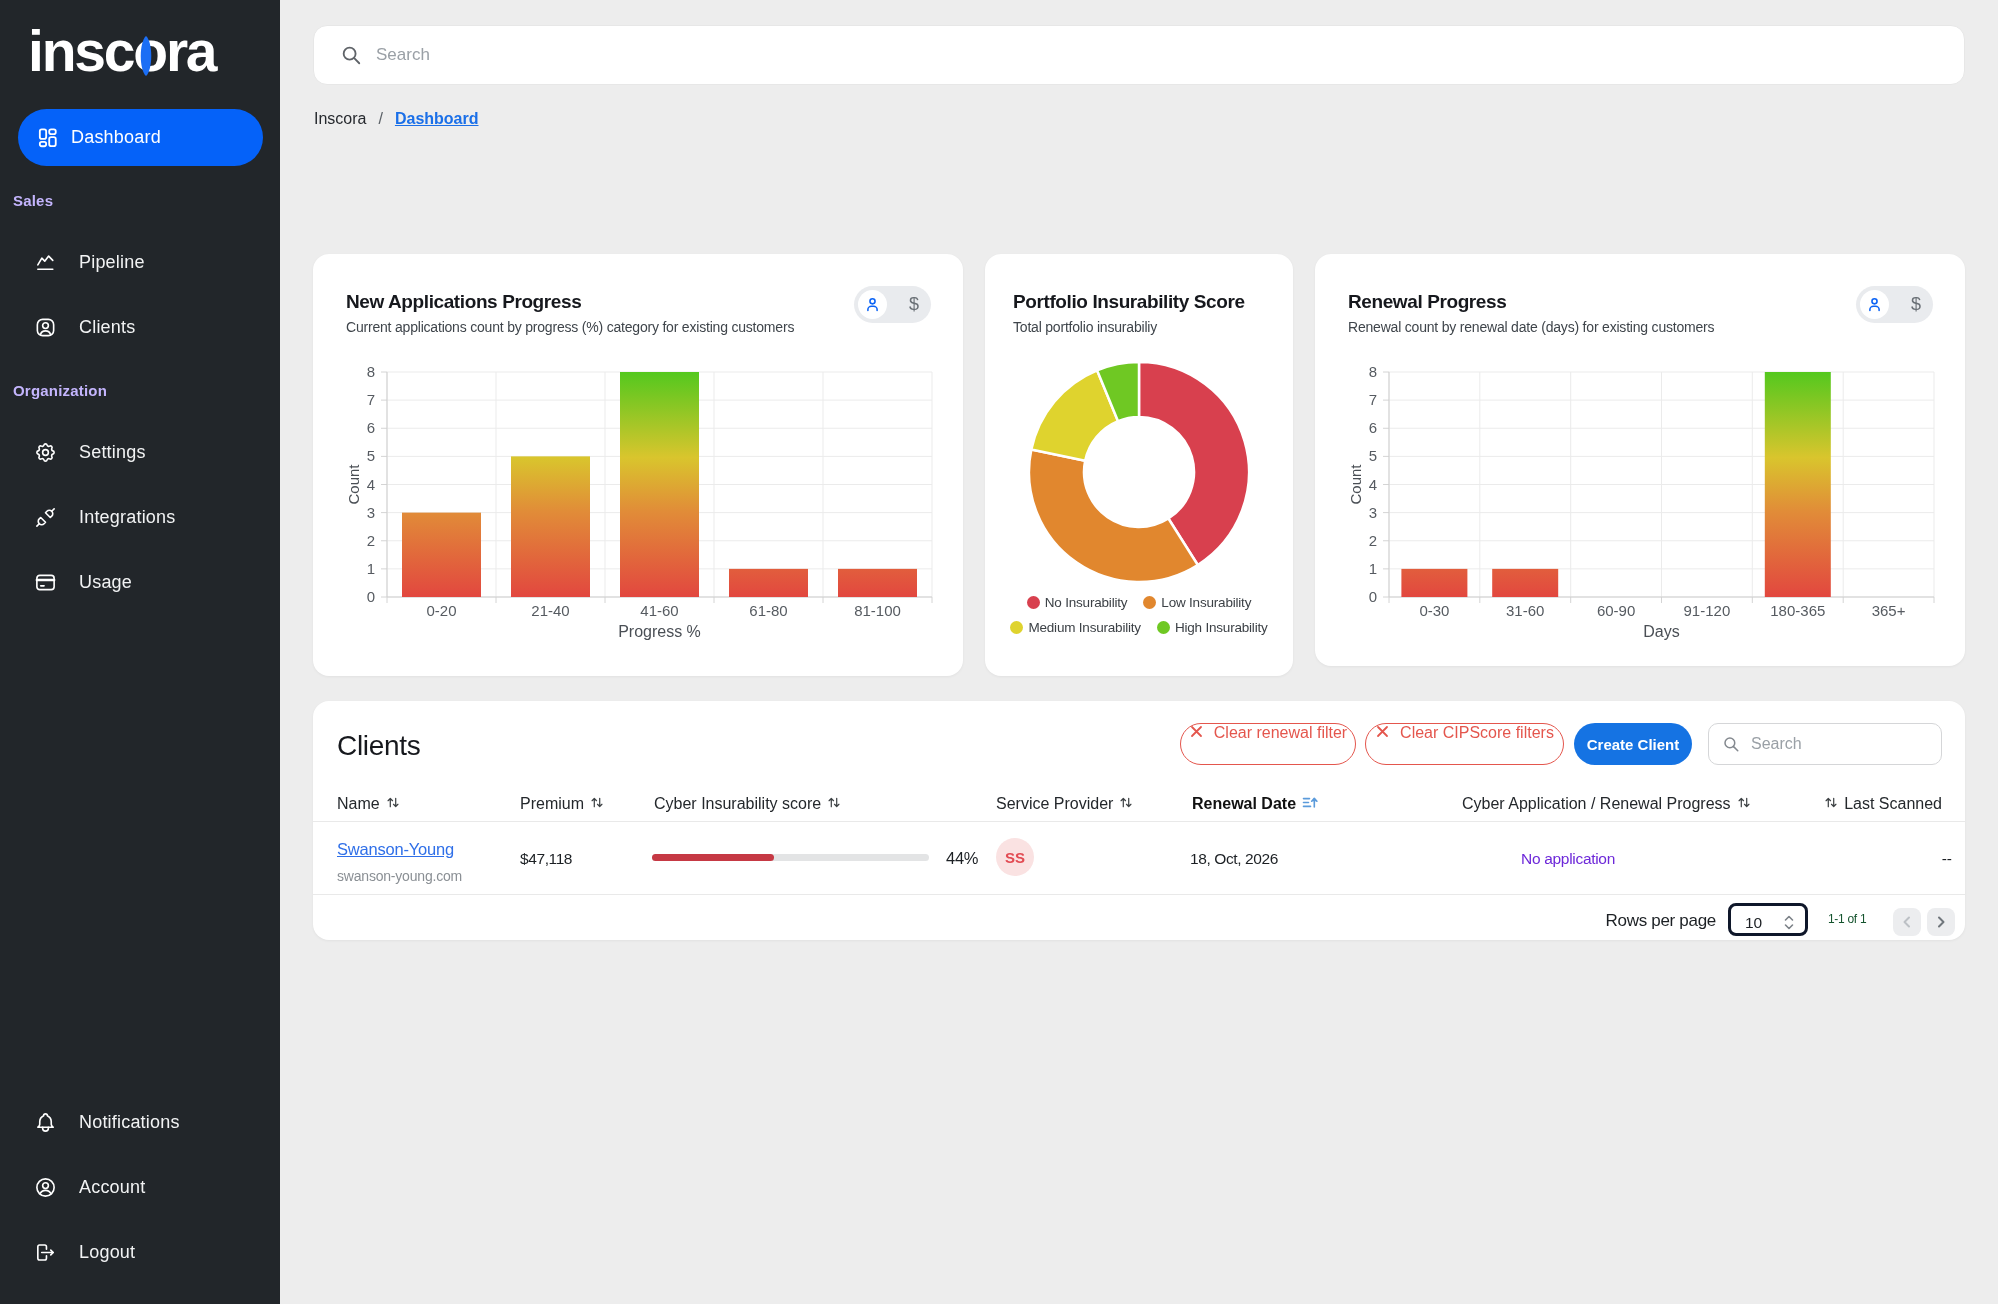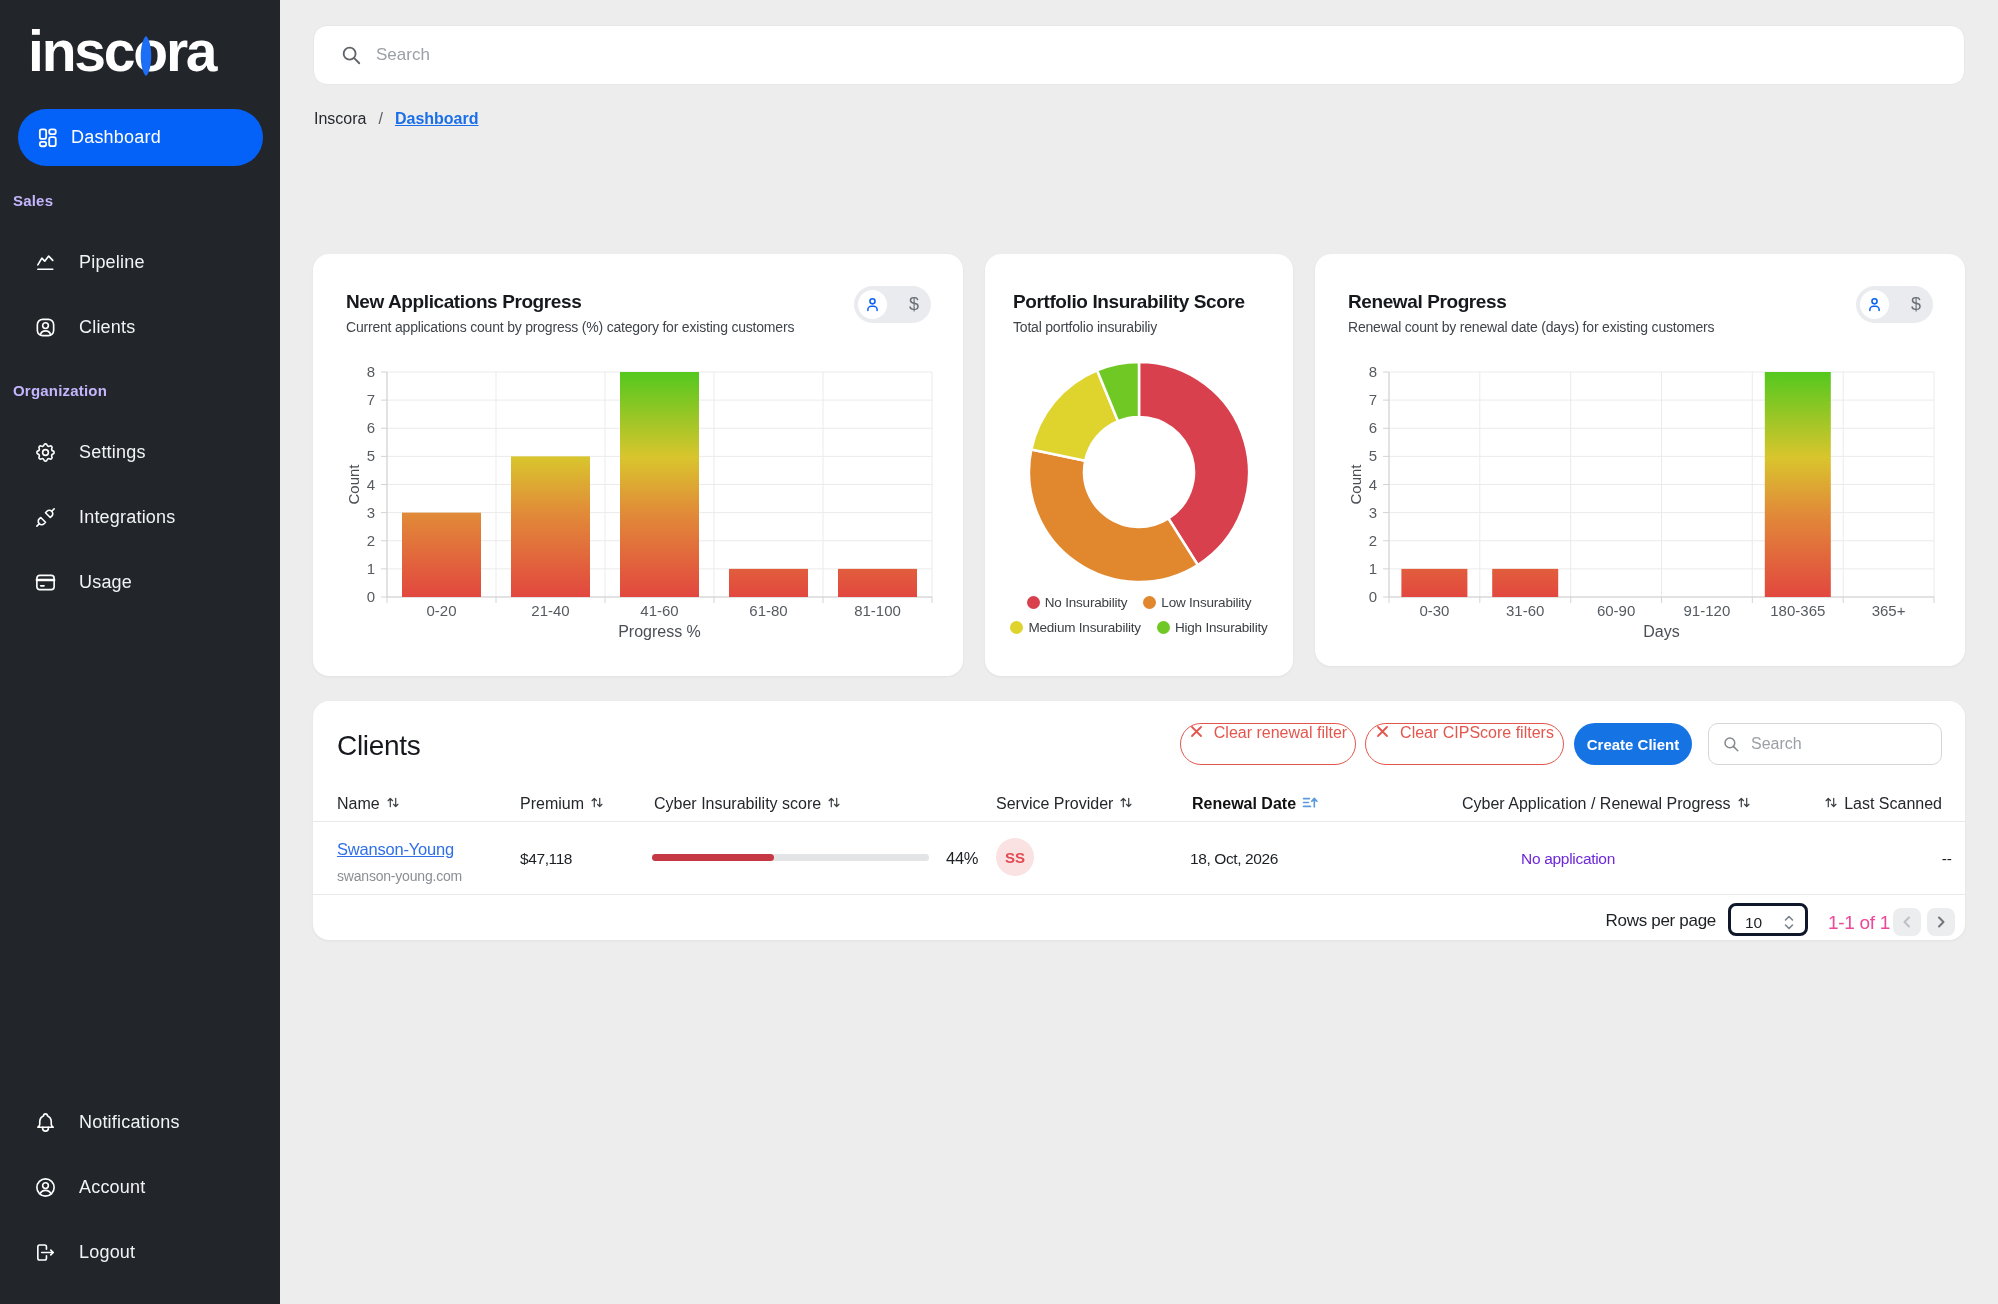--- a/index.html
+++ b/index.html
@@ -387,21 +387,21 @@
     <div class="abs" style="right:13px; top:149px; font-size:15.5px; color:#1c2024;">--</div>
     <div class="divider" style="top:193px;"></div>
     <div class="abs" style="right:249px; top:210px; font-size:17px; letter-spacing:-0.3px; color:#1c2024;">Rows per page</div>
     <div class="abs" style="left:1415px; top:202px; width:80px; height:33px; border:3px solid #0f172a; border-radius:8px; background:#fff;">
       <span style="position:absolute; left:14px; top:8px; font-size:15.5px; color:#1c2024;">10</span>
       <svg style="position:absolute; right:9px; top:8px;" width="14" height="17" viewBox="0 0 14 17" fill="none" stroke="#7c8288" stroke-width="1.6" stroke-linecap="round" stroke-linejoin="round">
           <path d="M3.5 6 L7 2.5 L10.5 6"></path>
           <path d="M3.5 11 L7 14.5 L10.5 11"></path>
         </svg>
     </div>
-    <div class="abs" style="left:1515px; top:211px; font-size:19px; letter-spacing:-0.3px; color:#ec4899;">1-1 of 1</div>
+    <div class="abs" style="left:1515px; top:211px; font-size:12px; letter-spacing:-0.3px; color:#14532d;">1-1 of 1</div>
     <div class="abs" style="left:1580px; top:207px; width:28px; height:28px; background:#ecedef; border-radius:8px; display:flex; align-items:center; justify-content:center;">
       <svg width="14" height="14" viewBox="0 0 14 14" fill="none" stroke="#bcc0c5" stroke-width="2" stroke-linecap="round" stroke-linejoin="round">
           <path d="M9 2.5 L4.5 7 L9 11.5"></path>
         </svg>
     </div>
     <div class="abs" style="left:1614px; top:207px; width:28px; height:28px; background:#ecedef; border-radius:8px; display:flex; align-items:center; justify-content:center;">
       <svg width="14" height="14" viewBox="0 0 14 14" fill="none" stroke="#70767c" stroke-width="2" stroke-linecap="round" stroke-linejoin="round">
           <path d="M5 2.5 L9.5 7 L5 11.5"></path>
         </svg>
     </div>

